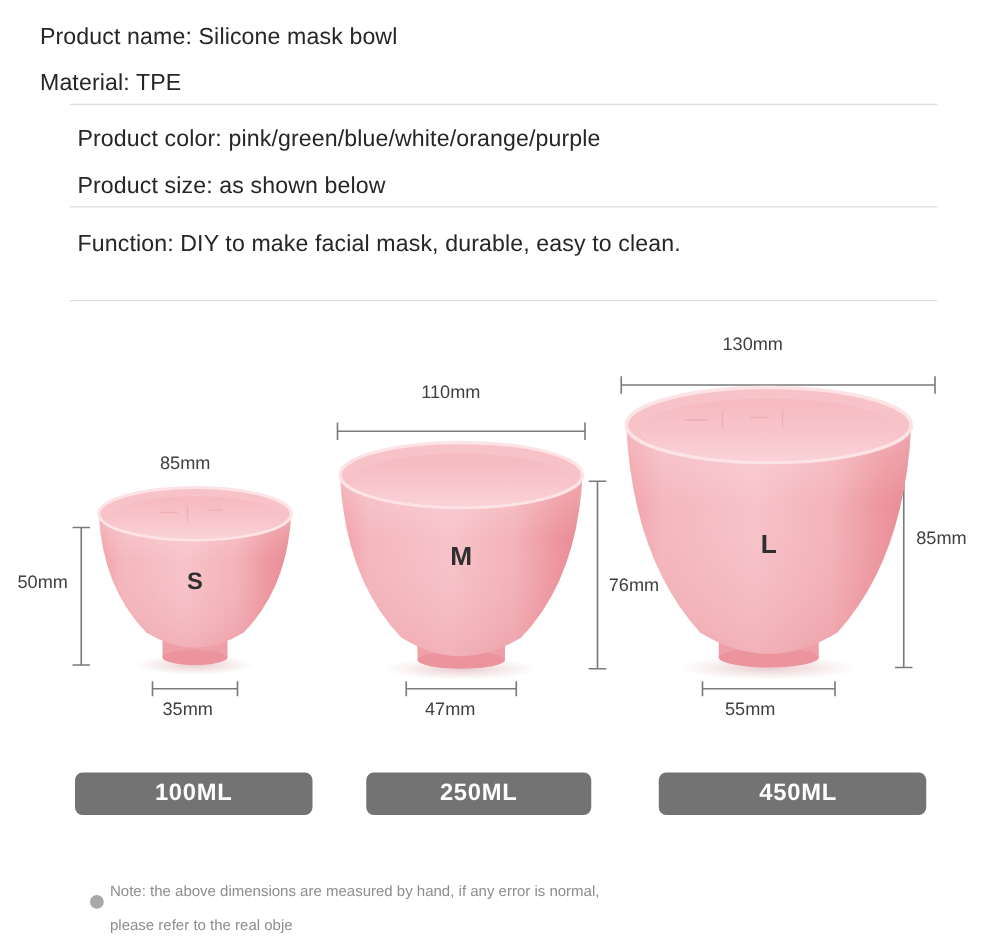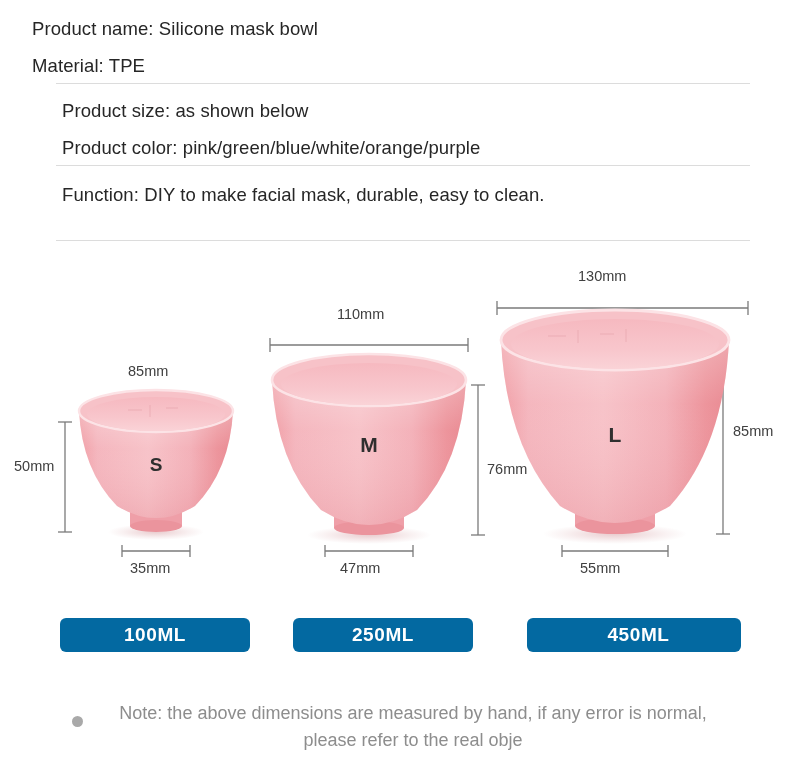--- a/index.html
+++ b/index.html
@@ -24,32 +24,31 @@
   .d2{position:absolute;left:56px;top:165px;width:694px;height:1px;background:#dcdcdc;}
   .d3{position:absolute;left:56px;top:240px;width:694px;height:1px;background:#dcdcdc;}
 
   
   .stage{position:absolute;left:0;top:258px;width:790px;height:340px;}
 
   .badges{position:absolute;left:0;top:618px;width:790px;height:34px;}
   .badge{
     position:absolute;top:0;height:34px;
     border-radius:6px;
-    background:#0369a1;
+    background:#737373;
     color:#ffffff;
     font-size:19px;font-weight:bold;
     letter-spacing:.6px;
     display:flex;align-items:center;justify-content:center;
   }
 
   .note{position:absolute;left:88px;top:700px;width:650px;}
   .note-text{
-    font-size:18px;line-height:27px;color:#8d8d8d;
+    font-size:12px;line-height:27px;color:#8d8d8d;
     white-space:nowrap;
-    text-align:center;
   }
   .note-dot{
     position:absolute;left:72px;top:716px;
     width:11px;height:11px;border-radius:50%;
     background:#a9a9a9;
   }
 
   .dim-label{
     position:absolute;
     font-size:14.5px;
@@ -62,22 +61,22 @@
 <body>
 
 <div class="spec">
   <div class="spec-row" style="position:absolute;left:0;top:10px;padding-left:32px;">
     <div class="spec-line">Product name: Silicone mask bowl</div>
     <div class="spec-line">Material: TPE</div>
   </div>
   <div class="d1"></div>
 
   <div class="spec-row" style="position:absolute;left:0;top:92px;">
+    <div class="spec-line">Product color: pink/green/blue/white/orange/purple</div>
     <div class="spec-line">Product size: as shown below</div>
-    <div class="spec-line">Product color: pink/green/blue/white/orange/purple</div>
   </div>
   <div class="d2"></div>
 
   <div class="spec-row" style="position:absolute;left:0;top:176px;">
     <div class="spec-line">Function: DIY to make facial mask, durable, easy to clean.</div>
   </div>
   <div class="d3"></div>
 </div>
 
 <div class="stage">

